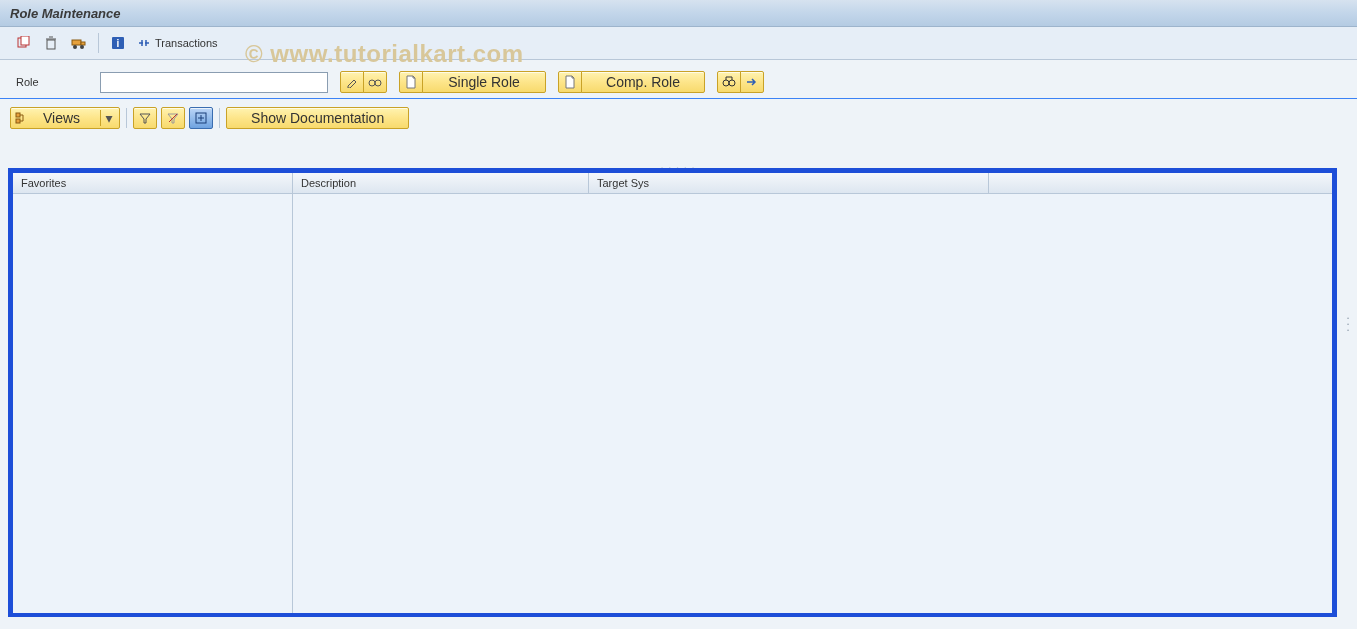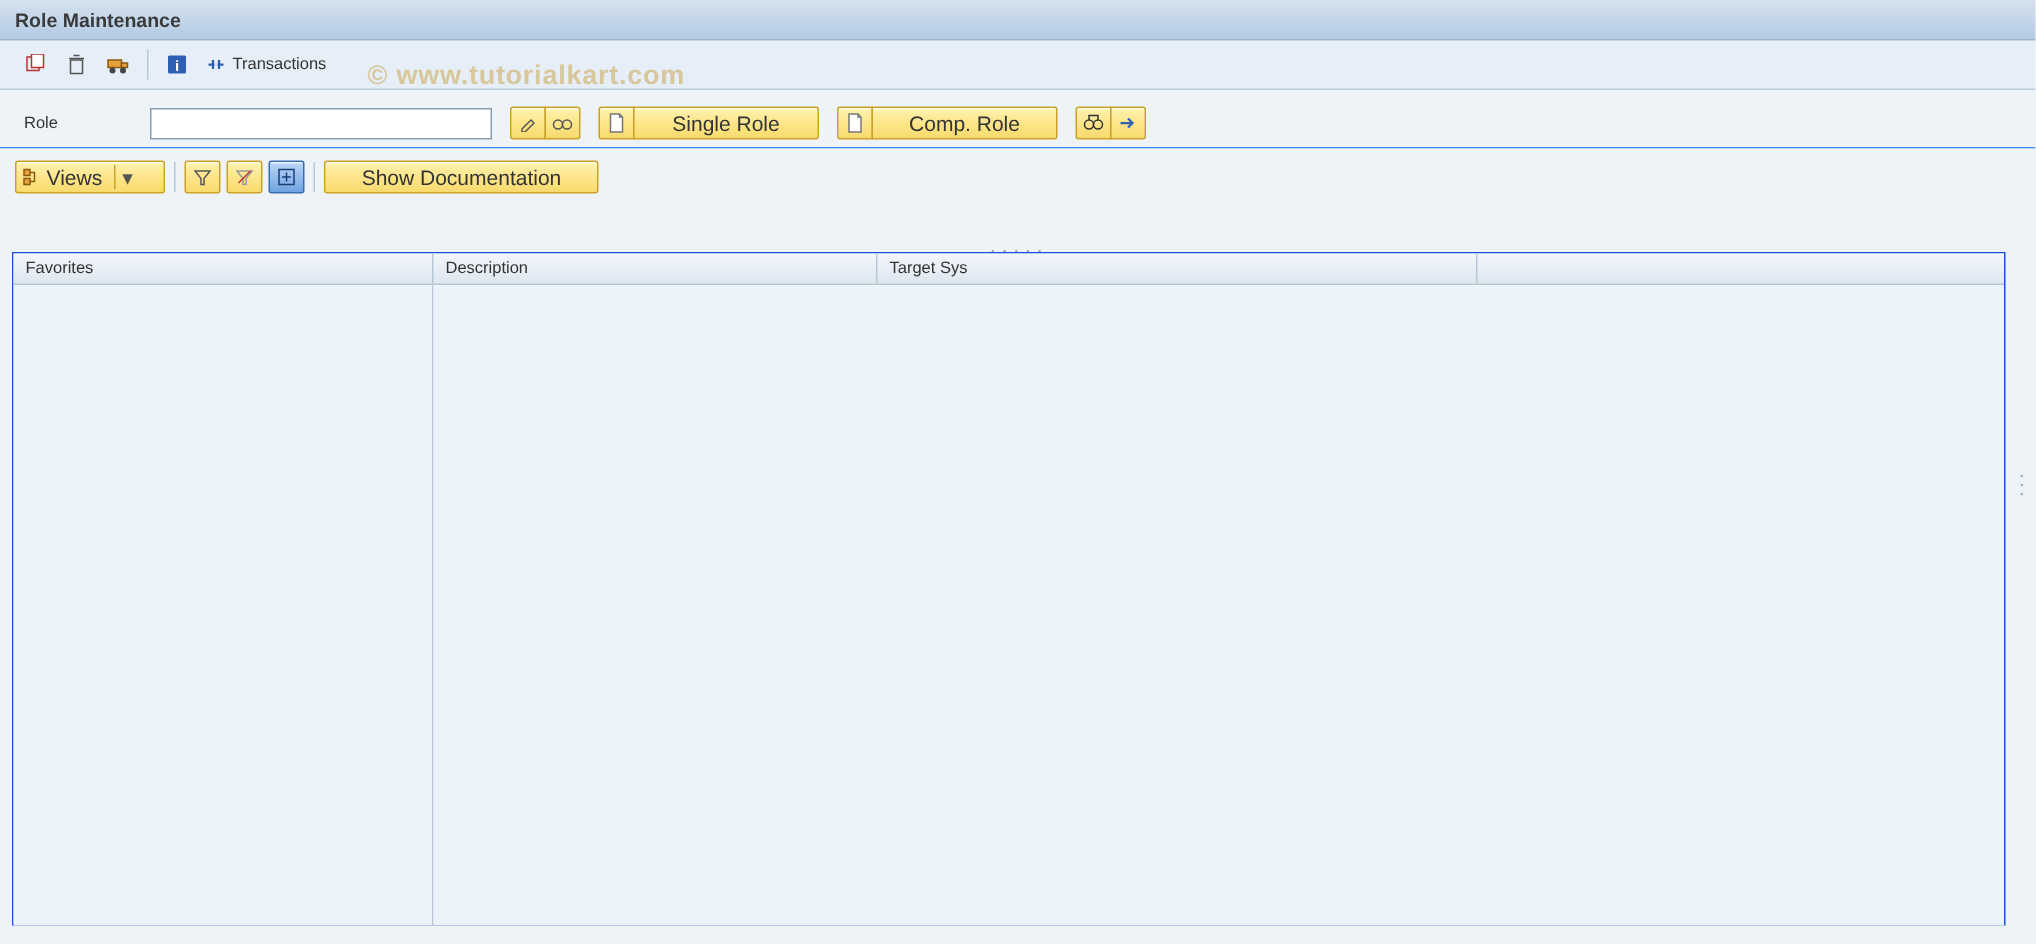--- a/index.html
+++ b/index.html
@@ -23,20 +23,21 @@
     position: relative;
     height: 26px;
     background: linear-gradient(to bottom, #d6e2ef 0%, #c3d6ea 50%, #b4cbe3 100%);
     border-bottom: 1px solid #9db4cc;
     display: flex;
     align-items: center;
     padding-left: 10px;
   }
   .title-bar .title {
     font-weight: bold;
+    font-style: italic;
     font-size: 13px;
     color: #3a3a3a;
   }
   
   .app-toolbar {
     height: 32px;
     background: #e6eef7;
     border-bottom: 1px solid #b8c7d8;
     display: flex;
     align-items: center;
@@ -91,29 +92,29 @@
   .btn-group .yellow-btn:first-child { border-top-left-radius:2px; border-bottom-left-radius:2px; margin-left:0;}
   .btn-group .yellow-btn:last-child { border-top-right-radius:2px; border-bottom-right-radius:2px; }
 
   
   .secondary-bar {
     background:#eef3f8;
     padding:8px 10px 6px 10px;
     display:flex; align-items:center; gap:4px;
   }
   .secondary-bar .yellow-btn { height:20px; }
-  .views-btn { padding:0 20px 0 4px; gap:4px;justify-content:center; }
+  .views-btn { padding:0 6px 0 4px; gap:16px;justify-content:center; }
   .views-drop { width:8px; text-align:center; color:#555; border-left:1px solid #c9a227; padding-left:4px; margin-left:4px;}
 
   
   .grid-wrap {
     position:absolute;
     left:8px; right:20px; top:168px; bottom:12px;
     background:#edf3fa;
-    border:1px solid #1d4ed8;
+    border:5px solid #1d4ed8;
   }
   .grid-head {
     display:flex;
     height:20px;
     background: linear-gradient(to bottom, #f4f7fb, #dde6f0);
     border-bottom:1px solid #b8c7d8;
   }
   .grid-col {
     border-right:1px solid #b8c7d8;
     padding:0 8px;
@@ -134,21 +135,21 @@
     background:#edf3fa;
     box-sizing:border-box;
   }
   .grid-body .pane:last-child { border-right:none; }
 
   
   .watermark {
     position:absolute;
     top:40px; left:245px;
     color:#d8c79a;
-    font-size:18px;
+    font-size:24px;
     font-weight:bold;
     pointer-events:none;
     letter-spacing:0.5px;
   }
 
   
   svg { display:block; }
 
   
   .grip {

